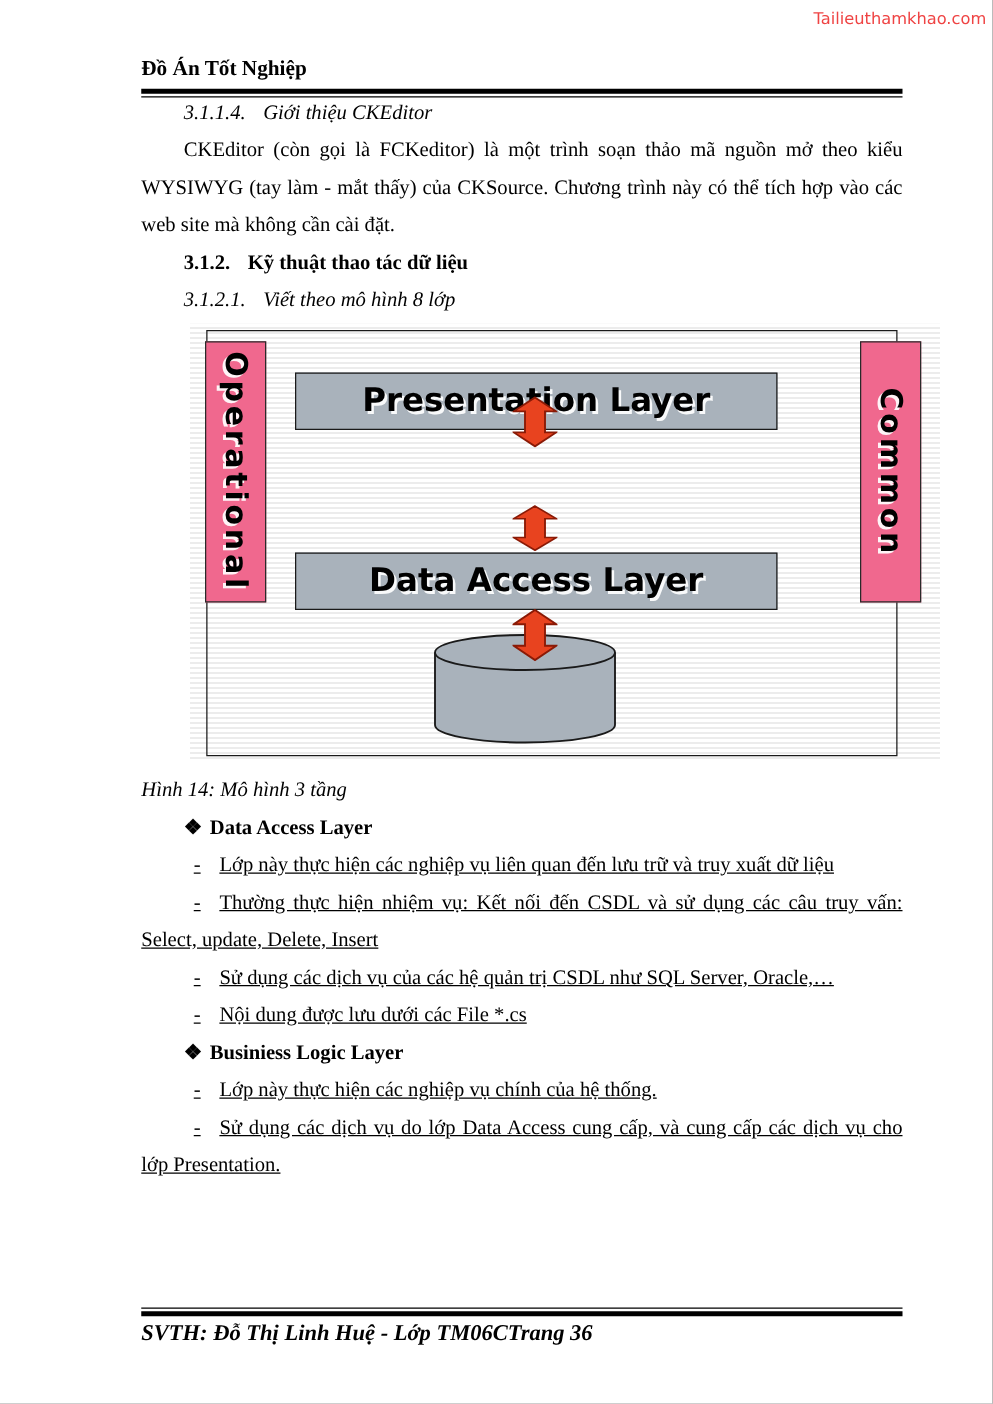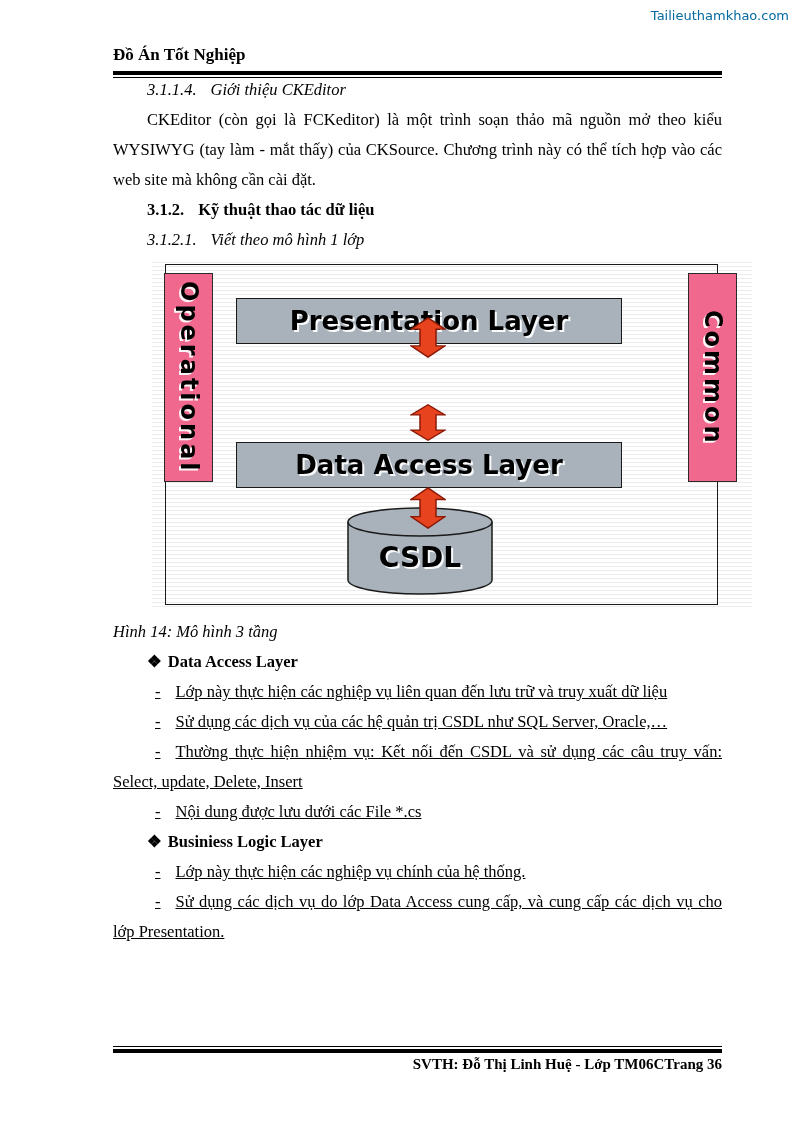--- a/index.html
+++ b/index.html
@@ -3,21 +3,21 @@
 <meta charset="utf-8">
 <style>
   html,body { margin:0; padding:0; background:#888; }
   .page {
     position:relative; width:794px; height:1123px; margin:0 auto;
     background:#ffffff; font-family:"Liberation Serif", serif; color:#000;
     overflow:hidden;
   }
   .watermark {
     position:absolute; top:8px; right:5px;
-    font-family:"DejaVu Sans", sans-serif; font-size:13px; color:#0369a1;text-align:right;
+    font-family:"DejaVu Sans", sans-serif; font-size:13px; color:#ef4444;text-align:right;
   }
   .header {
     position:absolute; left:113px; right:72px; top:45px;
     display:flex; justify-content:space-between;
     font-weight:bold; font-size:17px; white-space:nowrap;gap:24px;
   }
   .header-rule {
     position:absolute; left:113px; right:72px; top:71px;
     height:2px; border-top:4px solid #000; border-bottom:1px solid #000;
   }
@@ -81,22 +81,22 @@
     font-size:28px;
   }
   .caption { text-align:left; font-style:italic; margin-top:8px !important; }
 
   .footer-rule {
     position:absolute; left:113px; right:72px; top:1046px;
     height:2px; border-top:1px solid #000; border-bottom:4px solid #000;
   }
   .footer {
     position:absolute; left:113px; right:72px; top:1056px;
-    display:flex; justify-content:flex-end;
-    font-weight:bold; font-size:15px;
+    display:flex; justify-content:flex-start;
+    font-weight:bold; font-size:18px;font-style:italic;
   }
 </style>
 </head>
 <body>
 
 <div class="page">
 
   <div class="watermark">Tailieuthamkhao.com</div>
 
   <div class="header">
@@ -106,21 +106,21 @@
 
   <div class="content">
 
     <p class="h-italic indent"><span class="num">3.1.1.4.</span><span>Giới thiệu CKEditor</span></p>
 
     <p class="para">CKEditor (còn gọi là FCKeditor) là một trình soạn thảo mã nguồn mở theo kiểu WYSIWYG (tay làm - mắt thấy) của CKSource. Chương trình này có thể tích hợp vào các web site mà không cần cài đặt.</p>
 
 
     <p class="h-bold-italic indent"><span class="num">3.1.2.</span><span>Kỹ thuật thao tác dữ liệu</span></p>
 
-    <p class="h-italic indent"><span class="num">3.1.2.1.</span><span>Viết theo mô hình 1 lớp</span></p>
+    <p class="h-italic indent"><span class="num">3.1.2.1.</span><span>Viết theo mô hình 8 lớp</span></p>
 
     <div class="figure">
       <div class="fig-border"></div>
 
       <div class="figlabel vbar vbar-left">Operational</div>
       <div class="figlabel vbar vbar-right">Common</div>
 
       <div class="figlabel layer layer-1">Presentation Layer</div>
       <div class="figlabel layer layer-3">Data Access Layer</div>
 
@@ -132,31 +132,30 @@
       </svg>
       <svg class="arrow arrow-3" viewBox="0 0 36 44" preserveAspectRatio="none">
         <polygon points="18,1 35,13 26,13 26,31 35,31 18,43 1,31 10,31 10,13 1,13" fill="#e8431f" stroke="#8a1a06" stroke-width="1.5"></polygon>
       </svg>
 
       <div class="cylinder">
         <svg width="152" height="92" viewBox="0 0 152 92">
           <path d="M4 17 L4 75 A72 14 0 0 0 148 75 L148 17" fill="#a9b2bb" stroke="#1a1a1a" stroke-width="1.5"></path>
           <ellipse cx="76" cy="17" rx="72" ry="14" fill="#a9b2bb" stroke="#1a1a1a" stroke-width="1.5"></ellipse>
         </svg>
-        <div class="figlabel cyl-label">CSDL</div>
       </div>
     </div>
 
     <p class="caption">Hình 14: Mô hình 3 tầng</p>
 
     <p class="dlist-h"><span class="bullet">❖</span><span>Data Access Layer</span></p>
 
     <p class="li"><span class="dash">-</span><span>Lớp này thực hiện các nghiệp vụ liên quan đến lưu trữ và truy xuất dữ liệu</span></p>
+    <p class="li"><span class="dash">-</span><span>Thường thực hiện nhiệm vụ: Kết nối đến CSDL và sử dụng các câu truy vấn: Select, update, Delete, Insert</span></p>
     <p class="li"><span class="dash">-</span><span>Sử dụng các dịch vụ của các hệ quản trị CSDL như SQL Server, Oracle,…</span></p>
-    <p class="li"><span class="dash">-</span><span>Thường thực hiện nhiệm vụ: Kết nối đến CSDL và sử dụng các câu truy vấn: Select, update, Delete, Insert</span></p>
     <p class="li"><span class="dash">-</span><span>Nội dung được lưu dưới các File *.cs</span></p>
 
     <p class="dlist-h"><span class="bullet">❖</span><span>Businiess Logic Layer</span></p>
 
     <p class="li"><span class="dash">-</span><span>Lớp này thực hiện các nghiệp vụ chính của hệ thống.</span></p>
     <p class="li"><span class="dash">-</span><span>Sử dụng các dịch vụ do lớp Data Access cung cấp, và cung cấp các dịch vụ cho lớp Presentation.</span></p>
 
   </div>
 
   <div class="footer-rule"></div>

